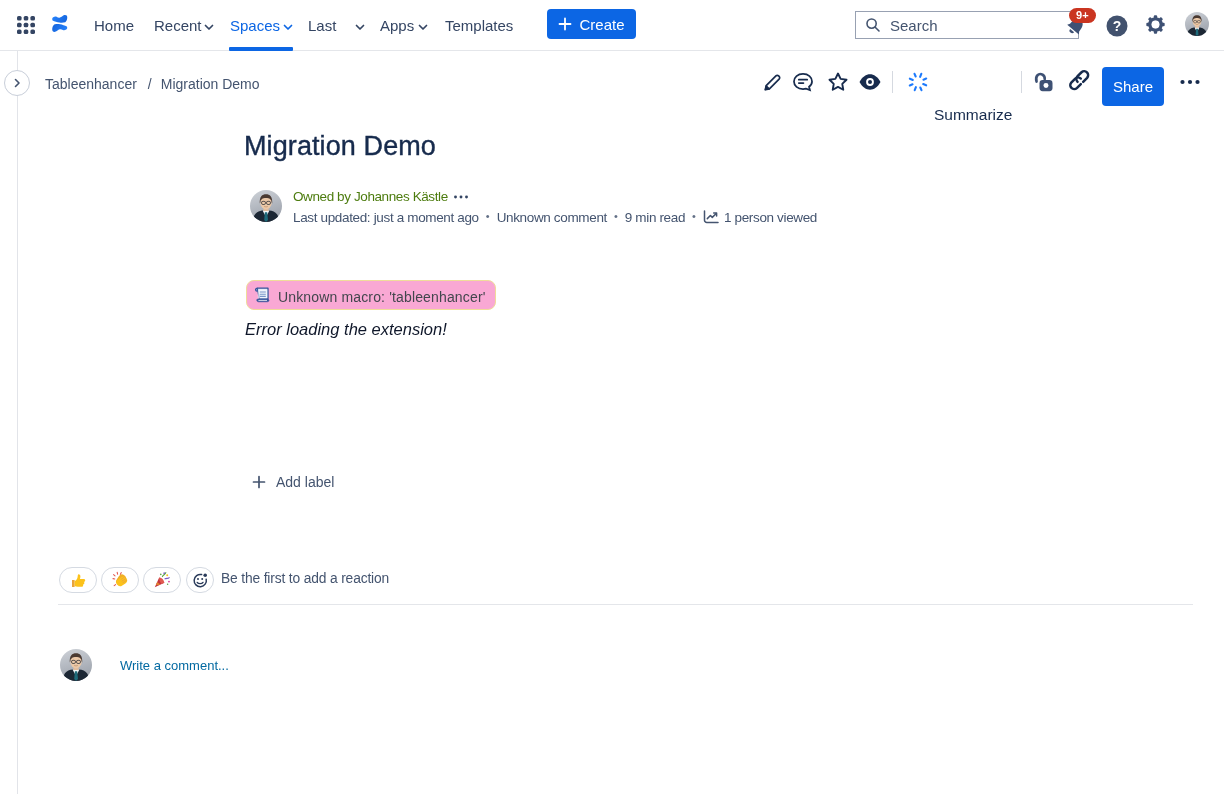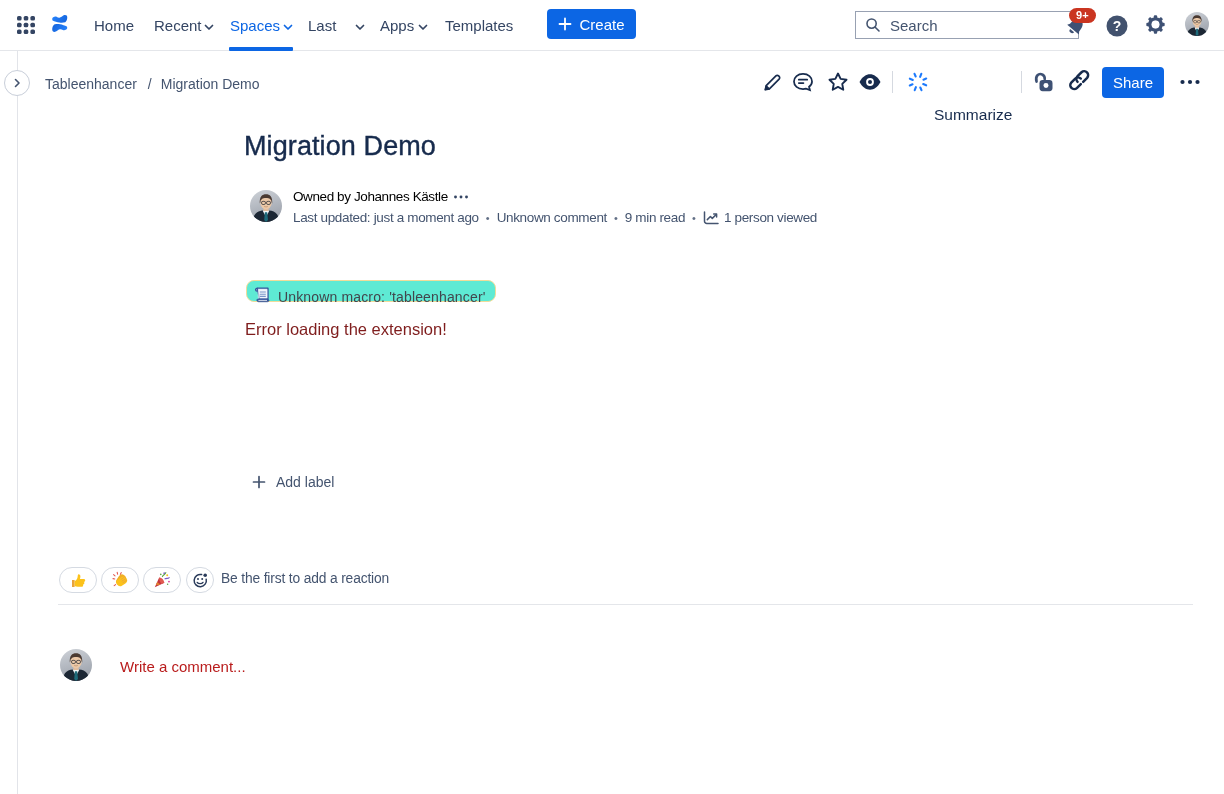--- a/index.html
+++ b/index.html
@@ -15,38 +15,38 @@
 #search { position:absolute; left:855px; top:11px; width:224px; height:28px; border:1px solid #98A1B2; border-radius:0; background:#fff; display:flex; align-items:center; }
 #search span { color:#44546F; font-size:15px; margin-left:9px; }
 #badge { position:absolute; left:1069px; top:8px; width:27px; height:15px; background:#CA3521; border-radius:8px; color:#fff; font-size:11px; font-weight:700; text-align:center; line-height:15px; letter-spacing:0.3px; }
 
 #vline { position:absolute; left:17px; top:51px; width:1px; height:743px; background:#E2E4E9; }
 #expand { position:absolute; left:4px; top:70px; width:26px; height:26px; border:1px solid #C8CED9; border-radius:50%; background:#fff; display:flex; align-items:center; justify-content:center; }
 #crumbs { position:absolute; left:45px; top:76px; font-size:14px; color:#44546F; }
 .icobtn { position:absolute; top:70px; width:24px; height:24px; }
 .sep { position:absolute; top:71px; width:1px; height:22px; background:#D5D9E0; }
 #summarize { position:absolute; left:934px; top:73.5px; font-size:15.5px; font-weight:500; color:#172B4D;margin-top:32px; }
-#sharebtn { position:absolute; left:1102px; top:67px; width:62px; height:31px; background:#0C66E4; border-radius:4px; color:#fff; font-size:15px; font-weight:500; display:flex; align-items:center; justify-content:center; }
+#sharebtn { position:absolute; left:1102px; top:67px; width:62px; height:39px; background:#0C66E4; border-radius:4px; color:#fff; font-size:15px; font-weight:500; display:flex; align-items:center; justify-content:center; }
 
 #title { position:absolute; left:244px; top:131px; font-size:27px; font-weight:500; color:#172B4D; letter-spacing:0.1px; -webkit-text-stroke:0.4px #172B4D; }
 #byline-av { position:absolute; left:250px; top:190px; width:32px; height:32px; border-radius:50%; overflow:hidden; }
-#byl1 { position:absolute; left:293px; top:189px; font-size:13.5px; letter-spacing:-0.4px; color:#000000; }
-#byl2 { position:absolute; left:293px; top:210px; font-size:13.5px; letter-spacing:-0.35px; color:#44546F; display:flex; align-items:center; }
+#byl1 { position:absolute; left:293px; top:189px; font-size:13.5px; letter-spacing:-0.4px; color:#4d7c0f; }
+#byl2 { position:absolute; left:293px; top:210px; font-size:13.5px; letter-spacing:-0.35px; color:#44546F; display:flex; }
 #byl2 .dot { margin:0 7px; color:#626F86; font-size:11px; letter-spacing:0; }
-#macro { position:absolute; left:246px; top:280px; width:250px; height:22px; background:#5eead4; border:1px solid #F0DC9A; border-radius:8px; }
+#macro { position:absolute; left:246px; top:280px; width:250px; height:30px; background:#f9a8d4; border:1px solid #F0DC9A; border-radius:8px; }
 #macro span { position:absolute; left:31px; top:7.5px; font-size:14px; color:#42464D; letter-spacing:0.15px; white-space:nowrap; }
-#errtxt { position:absolute; left:245px; top:319.5px; font-size:16.5px; color:#7f1d1d; }
+#errtxt { position:absolute; left:245px; top:319.5px; font-size:16.5px; color:#0f172a;font-style:italic; }
 #addlabel { position:absolute; left:252px; top:474px; display:flex; align-items:center; gap:10px; font-size:14px; color:#44546F; }
 
 .pill { position:absolute; top:567px; width:38px; height:26px; border:1px solid #D5DAE2; border-radius:13px; background:#fff; display:flex; align-items:center; justify-content:center; }
 #addreact { position:absolute; left:186px; top:567px; width:28px; height:26px; border:1px solid #D5DAE2; border-radius:13px; background:#fff; display:flex; align-items:center; justify-content:center; }
 #reacttxt { position:absolute; left:221px; top:570.5px; font-size:13.8px; letter-spacing:-0.15px; color:#44546F; }
 #hr { position:absolute; left:58px; top:604px; width:1135px; height:1px; background:#E4E6EA; }
 #cmt-av { position:absolute; left:60px; top:649px; width:32px; height:32px; border-radius:50%; overflow:hidden; }
-#cmttxt { position:absolute; left:120px; top:658px; font-size:15px; color:#b91c1c; }
+#cmttxt { position:absolute; left:120px; top:658px; font-size:13px; color:#0369a1; }
 </style>
 </head>
 <body>
 <div id="page">
   <svg width="0" height="0" style="position:absolute">
     <defs>
       <linearGradient id="avbg2" x1="0.2" y1="0" x2="0.5" y2="1">
           <stop offset="0" stop-color="#ccd0d6"></stop>
           <stop offset="1" stop-color="#9aa0aa"></stop>
         </linearGradient>

